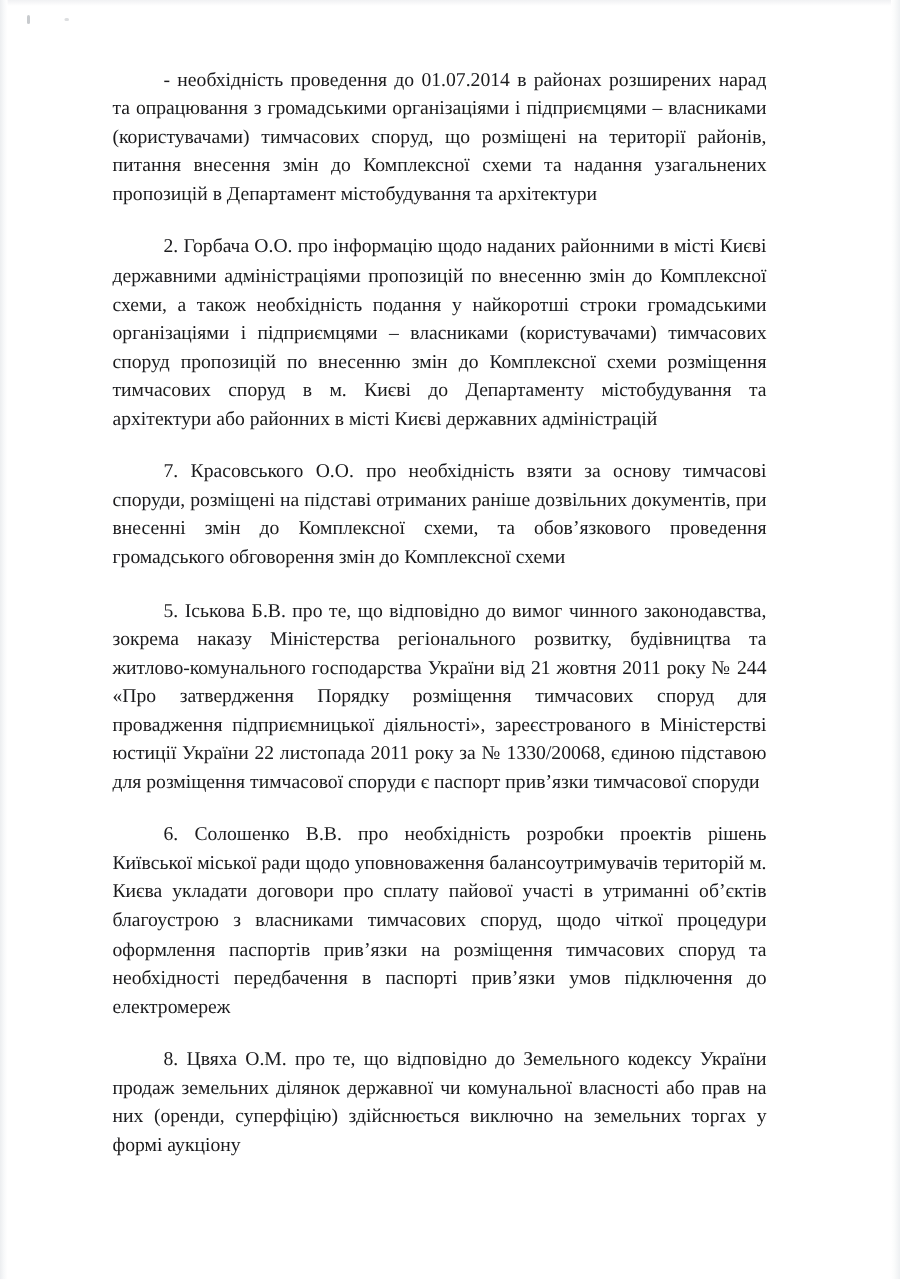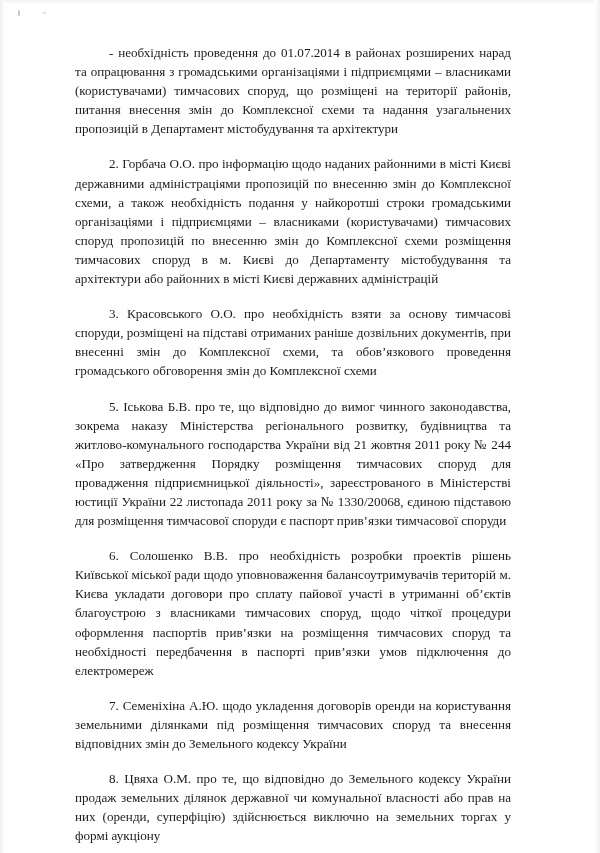--- a/index.html
+++ b/index.html
@@ -113,25 +113,24 @@
 
   <div class="speck speck-a"></div>
   <div class="speck speck-b"></div>
 
   <div class="text-body">
 
     <p class="para para-dash">- необхідність проведення до 01.07.2014 в районах розширених нарад та опрацювання з громадськими організаціями і підприємцями – власниками (користувачами) тимчасових споруд, що розміщені на території районів, питання внесення змін до Комплексної схеми та надання узагальнених пропозицій в Департамент містобудування та архітектури</p>
 
     <p class="para">2. Горбача О.О. про інформацію щодо наданих районними в місті Києві державними адміністраціями пропозицій по внесенню змін до Комплексної схеми, а також необхідність подання у найкоротші строки громадськими організаціями і підприємцями – власниками (користувачами) тимчасових споруд пропозицій по внесенню змін до Комплексної схеми розміщення тимчасових споруд в м. Києві до Департаменту містобудування та архітектури або районних в місті Києві державних адміністрацій</p>
 
-    <p class="para">3. Красовського О.О. про необхідність взяти за основу тимчасові споруди, розміщені на підставі отриманих раніше дозвільних документів, при внесенні змін до Комплексної схеми, та обов’язкового проведення громадського обговорення змін до Комплексної схеми</p>
+    <p class="para">7. Красовського О.О. про необхідність взяти за основу тимчасові споруди, розміщені на підставі отриманих раніше дозвільних документів, при внесенні змін до Комплексної схеми, та обов’язкового проведення громадського обговорення змін до Комплексної схеми</p>
 
 
     <p class="para">5. Іськова Б.В. про те, що відповідно до вимог чинного законодавства, зокрема наказу Міністерства регіонального розвитку, будівництва та житлово-комунального господарства України від 21 жовтня 2011 року № 244 «Про затвердження Порядку розміщення тимчасових споруд для провадження підприємницької діяльності», зареєстрованого в Міністерстві юстиції України 22 листопада 2011 року за № 1330/20068, єдиною підставою для розміщення тимчасової споруди є паспорт прив’язки тимчасової споруди</p>
 
     <p class="para">6. Солошенко В.В. про необхідність розробки проектів рішень Київської міської ради щодо уповноваження балансоутримувачів територій м. Києва укладати договори про сплату пайової участі в утриманні об’єктів благоустрою з власниками тимчасових споруд, щодо чіткої процедури оформлення паспортів прив’язки на розміщення тимчасових споруд та необхідності передбачення в паспорті прив’язки умов підключення до електромереж</p>
 
-    <p class="para">7. Семеніхіна А.Ю. щодо укладення договорів оренди на користування земельними ділянками під розміщення тимчасових споруд та внесення відповідних змін до Земельного кодексу України</p>
 
     <p class="para">8. Цвяха О.М. про те, що відповідно до Земельного кодексу України продаж земельних ділянок державної чи комунальної власності або прав на них (оренди, суперфіцію) здійснюється виключно на земельних торгах у формі аукціону</p>
 
   </div>
 </div>
 
 </body></html>

